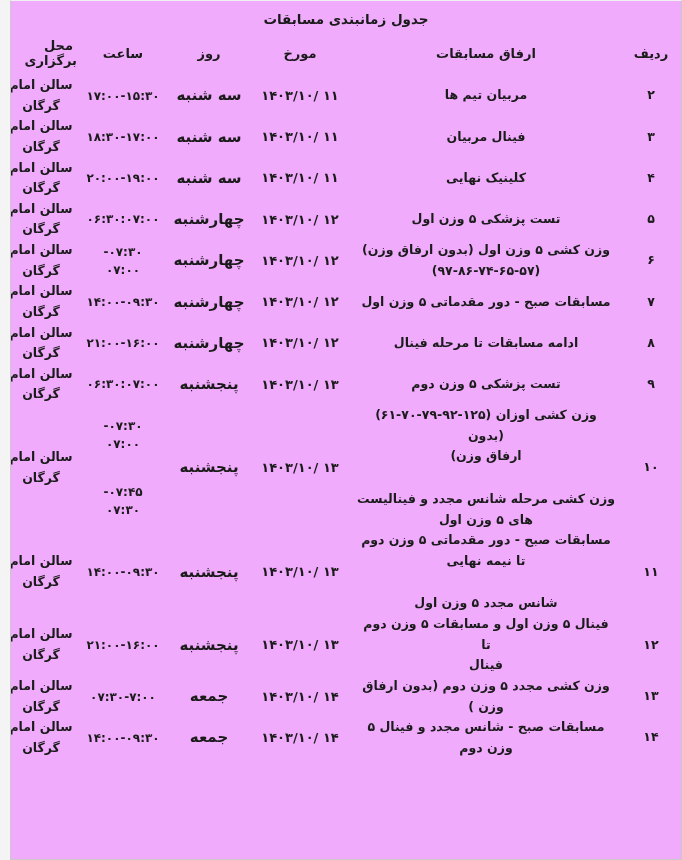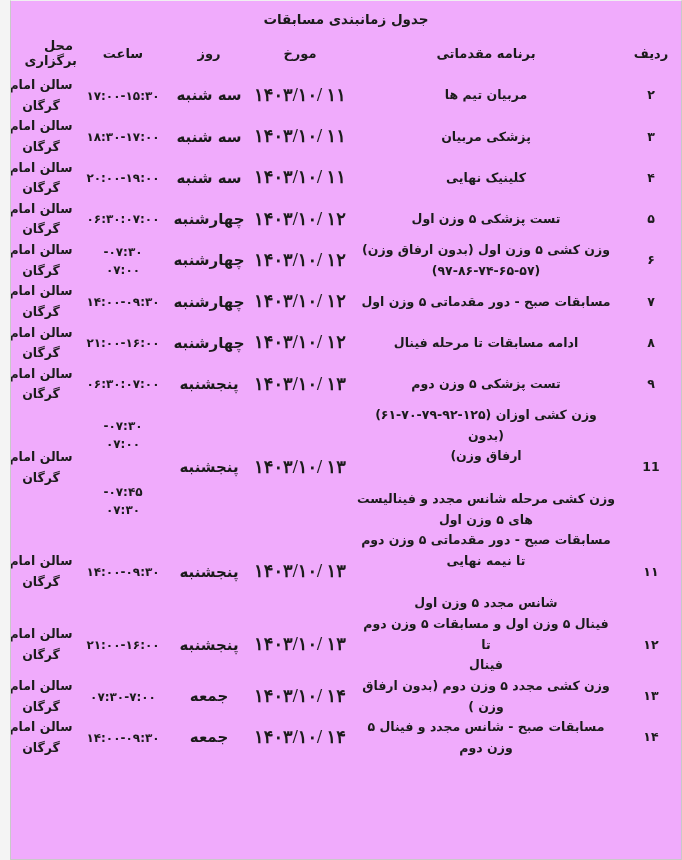--- a/index.html
+++ b/index.html
@@ -86,21 +86,21 @@
     line-height: 1.5;
   }
   tbody td.cell-time .spacer {
     display: block;
     height: 30px;
   }
   tbody td.cell-venue {
     padding-left: 8px;
     padding-right: 4px;
   }
-  tbody td.cell-date { font-size: 18px; font-family: Liberation Serif, serif; }
+  tbody td.cell-date { font-size: 13px; }
   tbody td.cell-day  { font-size: 15px; }
 
   .prog-line { display: block; }
   .prog-gap  { display: block; height: 22px; }
 </style>
 </head>
 <body>
 
 <div class="page">
 
@@ -111,21 +111,21 @@
       <col class="c-radif">
       <col class="c-prog">
       <col class="c-date">
       <col class="c-day">
       <col class="c-time">
       <col class="c-venue">
     </colgroup>
     <thead>
       <tr>
         <th class="h-radif">ردیف</th>
-        <th class="h-prog">برنامه مقدماتی</th>
+        <th class="h-prog">ارفاق مسابقات</th>
         <th class="h-date">مورخ</th>
         <th class="h-day">روز</th>
         <th class="h-time">ساعت</th>
         <th class="h-venue">محل برگزاری</th>
       </tr>
     </thead>
     <tbody id="schedule-body">
         <tr>
           <td class="cell-radif">۲</td>
           <td class="cell-program">
@@ -134,21 +134,21 @@
           <td class="cell-date">۱۱ /۱۴۰۳/۱۰</td>
           <td class="cell-day">سه شنبه</td>
           <td class="cell-time">
             <span class="stacked">۱۷:۰۰-۱۵:۳۰</span>
           </td>
           <td class="cell-venue">سالن امام گرگان</td>
         </tr>
         <tr>
           <td class="cell-radif">۳</td>
           <td class="cell-program">
-            <span class="prog-line">پزشکی مربیان</span>
+            <span class="prog-line">فینال مربیان</span>
           </td>
           <td class="cell-date">۱۱ /۱۴۰۳/۱۰</td>
           <td class="cell-day">سه شنبه</td>
           <td class="cell-time">
             <span class="stacked">۱۸:۳۰-۱۷:۰۰</span>
           </td>
           <td class="cell-venue">سالن امام گرگان</td>
         </tr>
         <tr>
           <td class="cell-radif">۴</td>
@@ -218,21 +218,21 @@
             <span class="prog-line">تست پزشکی ۵ وزن دوم</span>
           </td>
           <td class="cell-date">۱۳ /۱۴۰۳/۱۰</td>
           <td class="cell-day">پنجشنبه</td>
           <td class="cell-time">
             <span class="stacked">۰۶:۳۰:۰۷:۰۰</span>
           </td>
           <td class="cell-venue">سالن امام گرگان</td>
         </tr>
         <tr>
-          <td class="cell-radif">11</td>
+          <td class="cell-radif">۱۰</td>
           <td class="cell-program">
             <span class="prog-line">وزن کشی اوزان (۱۲۵-۹۲-۷۹-۷۰-۶۱) (بدون</span>
             <span class="prog-line">ارفاق وزن)</span>
             <span class="prog-gap"></span>
             <span class="prog-line">وزن کشی مرحله شانس مجدد و فینالیست</span>
             <span class="prog-line">های ۵ وزن اول</span>
           </td>
           <td class="cell-date">۱۳ /۱۴۰۳/۱۰</td>
           <td class="cell-day">پنجشنبه</td>
           <td class="cell-time">

